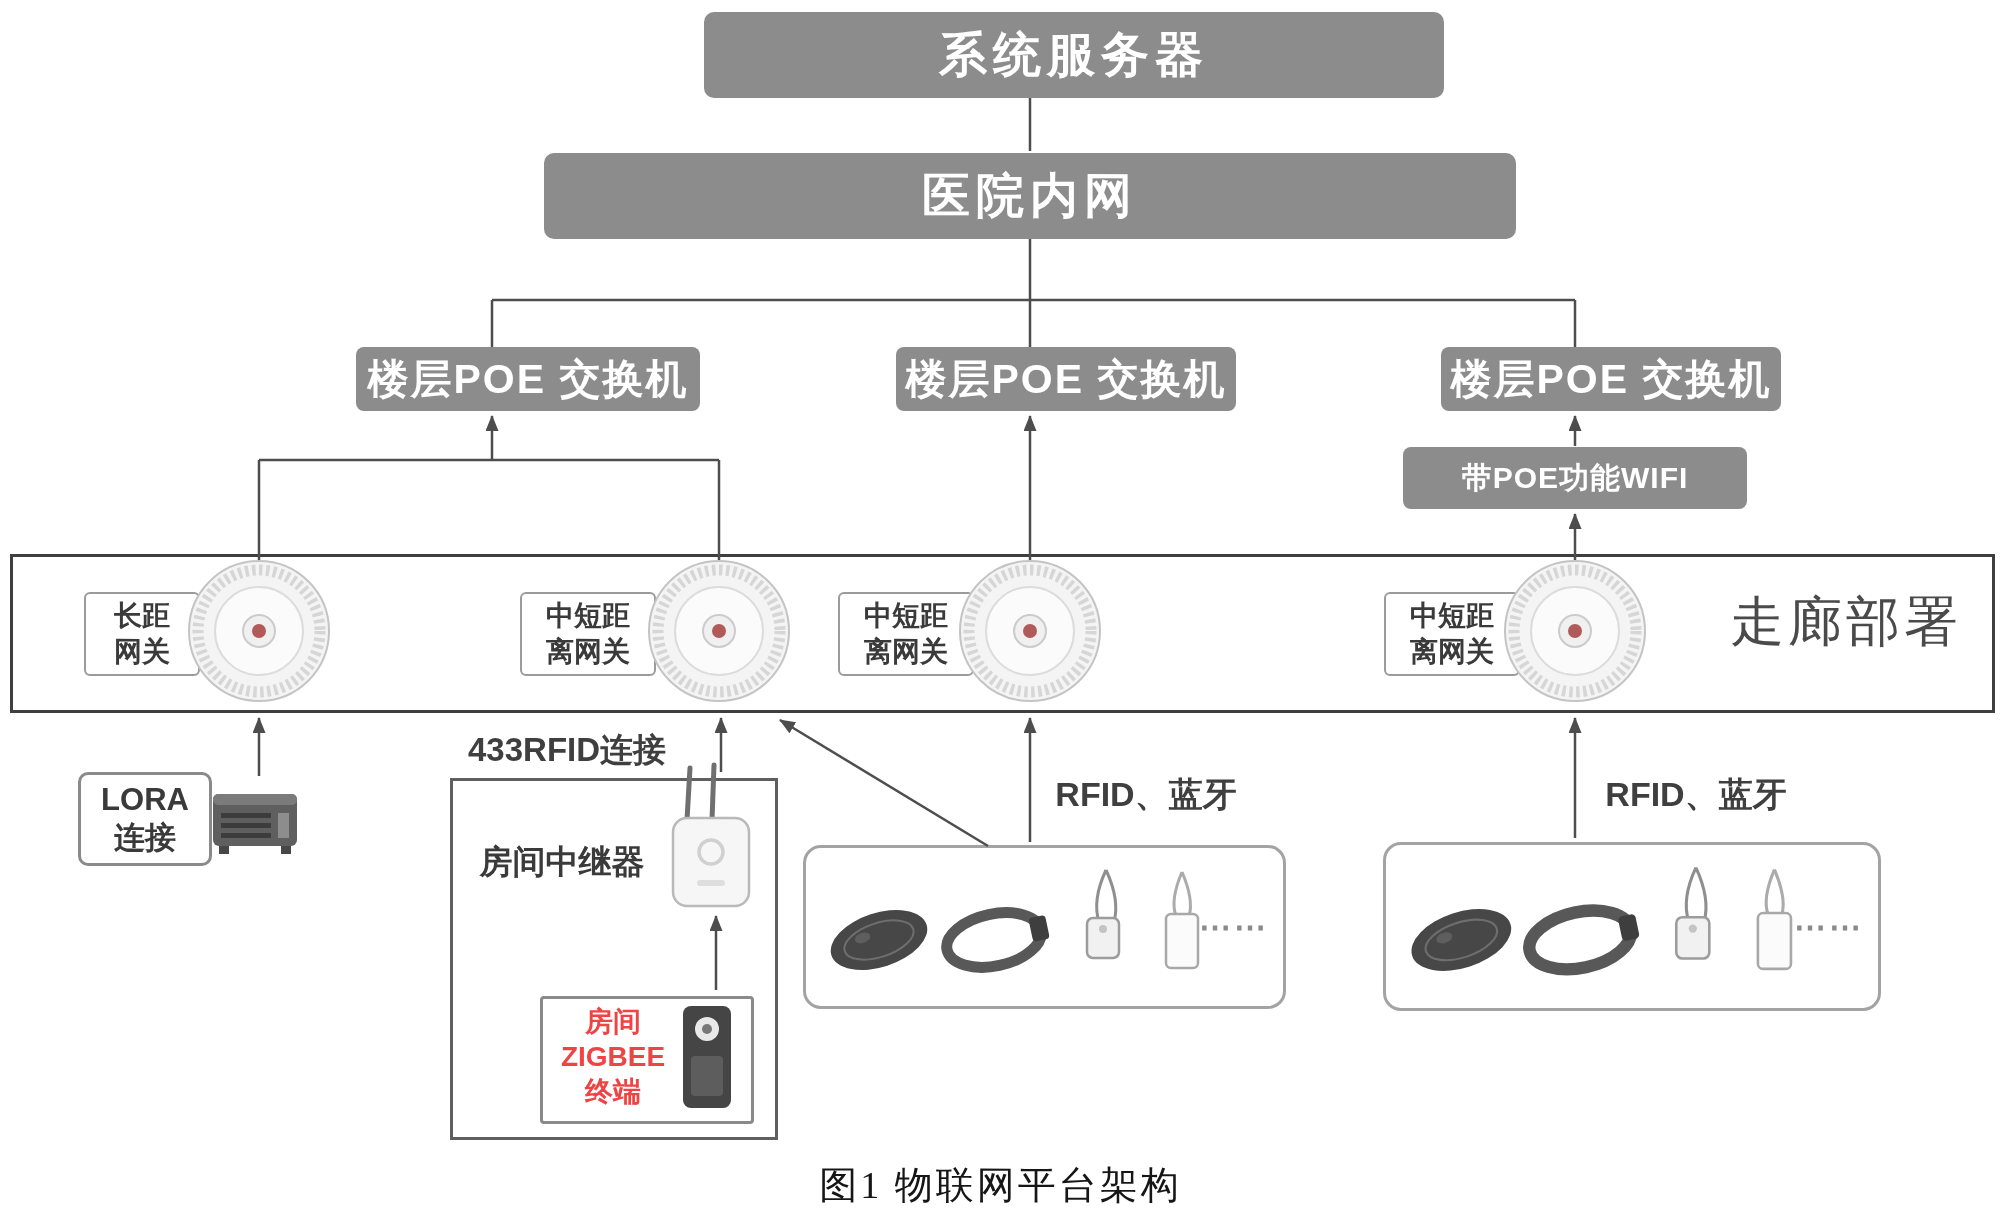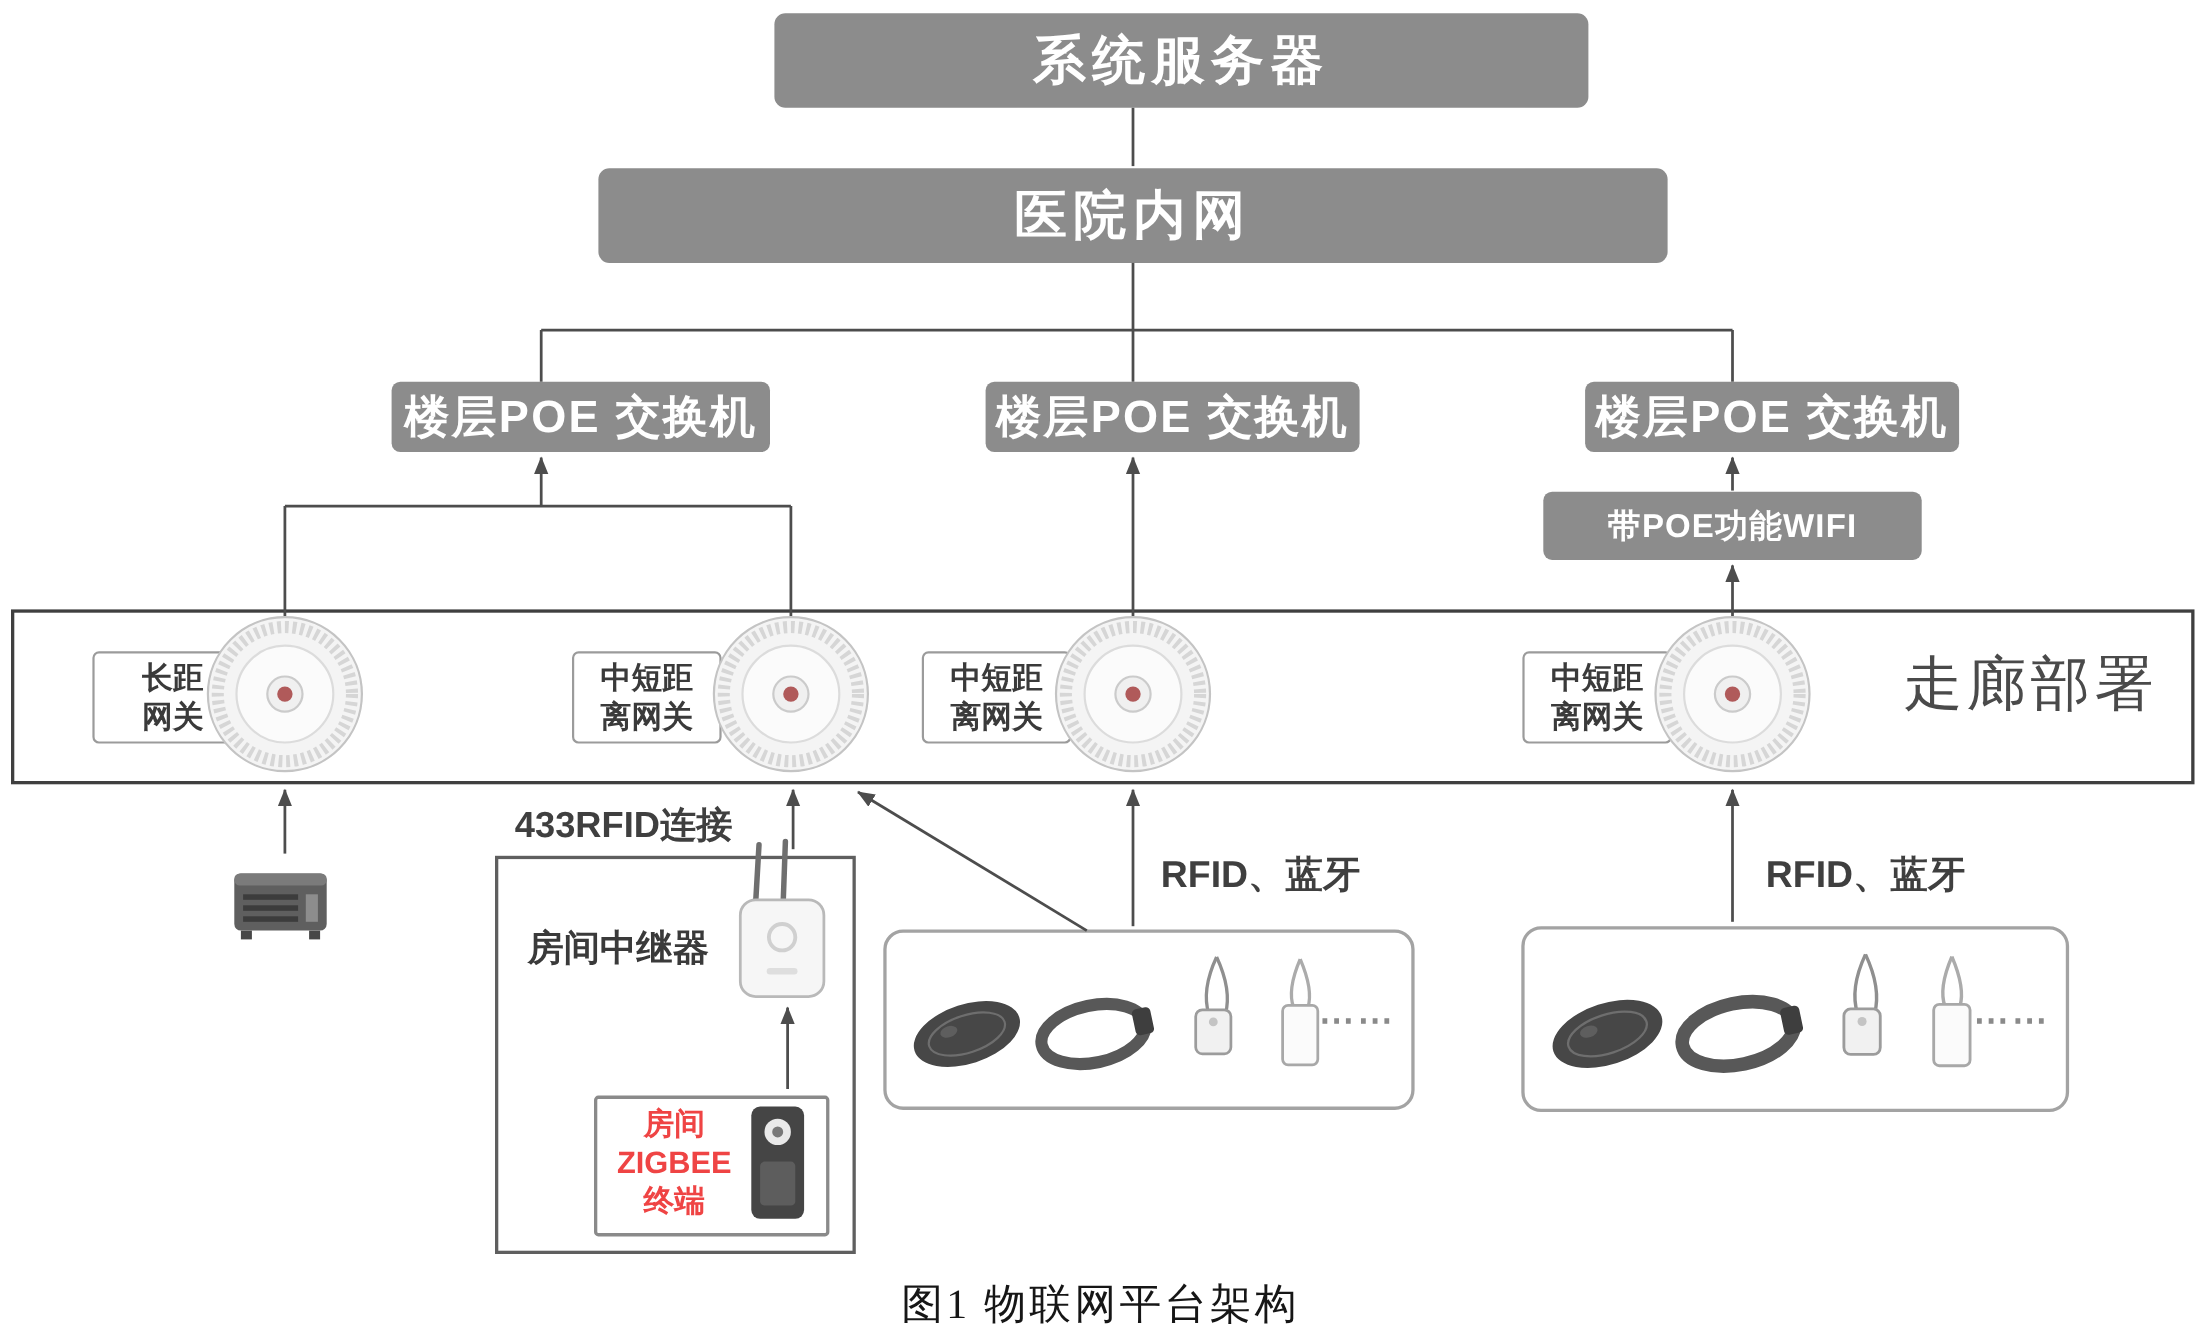--- a/index.html
+++ b/index.html
@@ -30,21 +30,21 @@
     position:absolute; left:1730px; top:586px; width:255px; z-index:2;
     font-size:54px; font-weight:normal; color:#4a4a4a; letter-spacing:4px;
   }
 
   .tag {
     position:absolute; top:592px; height:80px; z-index:2;
     background:#ffffff; border:2px solid #9b9b9b; border-radius:6px;
     display:flex; flex-direction:column; align-items:center; justify-content:center;
     font-weight:bold; color:#3a3a3a; font-size:28px; line-height:36px;
   }
-  .tag-gw1 { left:84px;   width:112px;padding-left:15px; }
+  .tag-gw1 { left:84px;   width:112px; }
   .tag-gw2 { left:520px;  width:132px; }
   .tag-gw3 { left:838px;  width:132px; }
   .tag-gw4 { left:1384px; width:132px; }
 
   .gw { position:absolute; top:556px; width:150px; height:150px; z-index:2; }
   .gw1 { left:184px; } .gw2 { left:644px; } .gw3 { left:955px; } .gw4 { left:1500px; }
 
   .lora-box {
     position:absolute; left:78px; top:772px; width:128px; height:88px; z-index:2;
     background:#ffffff; border:3px solid #8a8a8a; border-radius:10px;
@@ -156,20 +156,24 @@
     <circle cx="75" cy="75" r="7" fill="#b05a5a"></circle>
   </svg>
   <svg class="gw gw4" viewBox="0 0 150 150">
     <circle cx="75" cy="75" r="70" fill="#f4f4f4" stroke="#c4c4c4" stroke-width="2"></circle>
     <circle cx="75" cy="75" r="61" fill="none" stroke="#d6d6d6" stroke-width="11" stroke-dasharray="3.5 3.5"></circle>
     <circle cx="75" cy="75" r="44" fill="#fbfbfb" stroke="#dcdcdc" stroke-width="2"></circle>
     <circle cx="75" cy="75" r="16" fill="#f0f0f0" stroke="#cbcbcb" stroke-width="2"></circle>
     <circle cx="75" cy="75" r="7" fill="#b05a5a"></circle>
   </svg>
 
+  <div class="lora-box">
+    <span>LORA</span>
+    <span>连接</span>
+  </div>
   <svg class="lora-device" width="100" height="80" viewBox="0 0 100 80">
     <rect x="8" y="14" width="84" height="52" rx="6" fill="#5f5f5f"></rect>
     <rect x="8" y="14" width="84" height="11" rx="5" fill="#7b7b7b"></rect>
     <rect x="16" y="33" width="50" height="5" fill="#3c3c3c"></rect>
     <rect x="16" y="43" width="50" height="5" fill="#3c3c3c"></rect>
     <rect x="16" y="53" width="50" height="5" fill="#3c3c3c"></rect>
     <rect x="73" y="33" width="11" height="25" fill="#8d8d8d"></rect>
     <rect x="14" y="66" width="10" height="8" fill="#474747"></rect>
     <rect x="76" y="66" width="10" height="8" fill="#474747"></rect>
   </svg>

